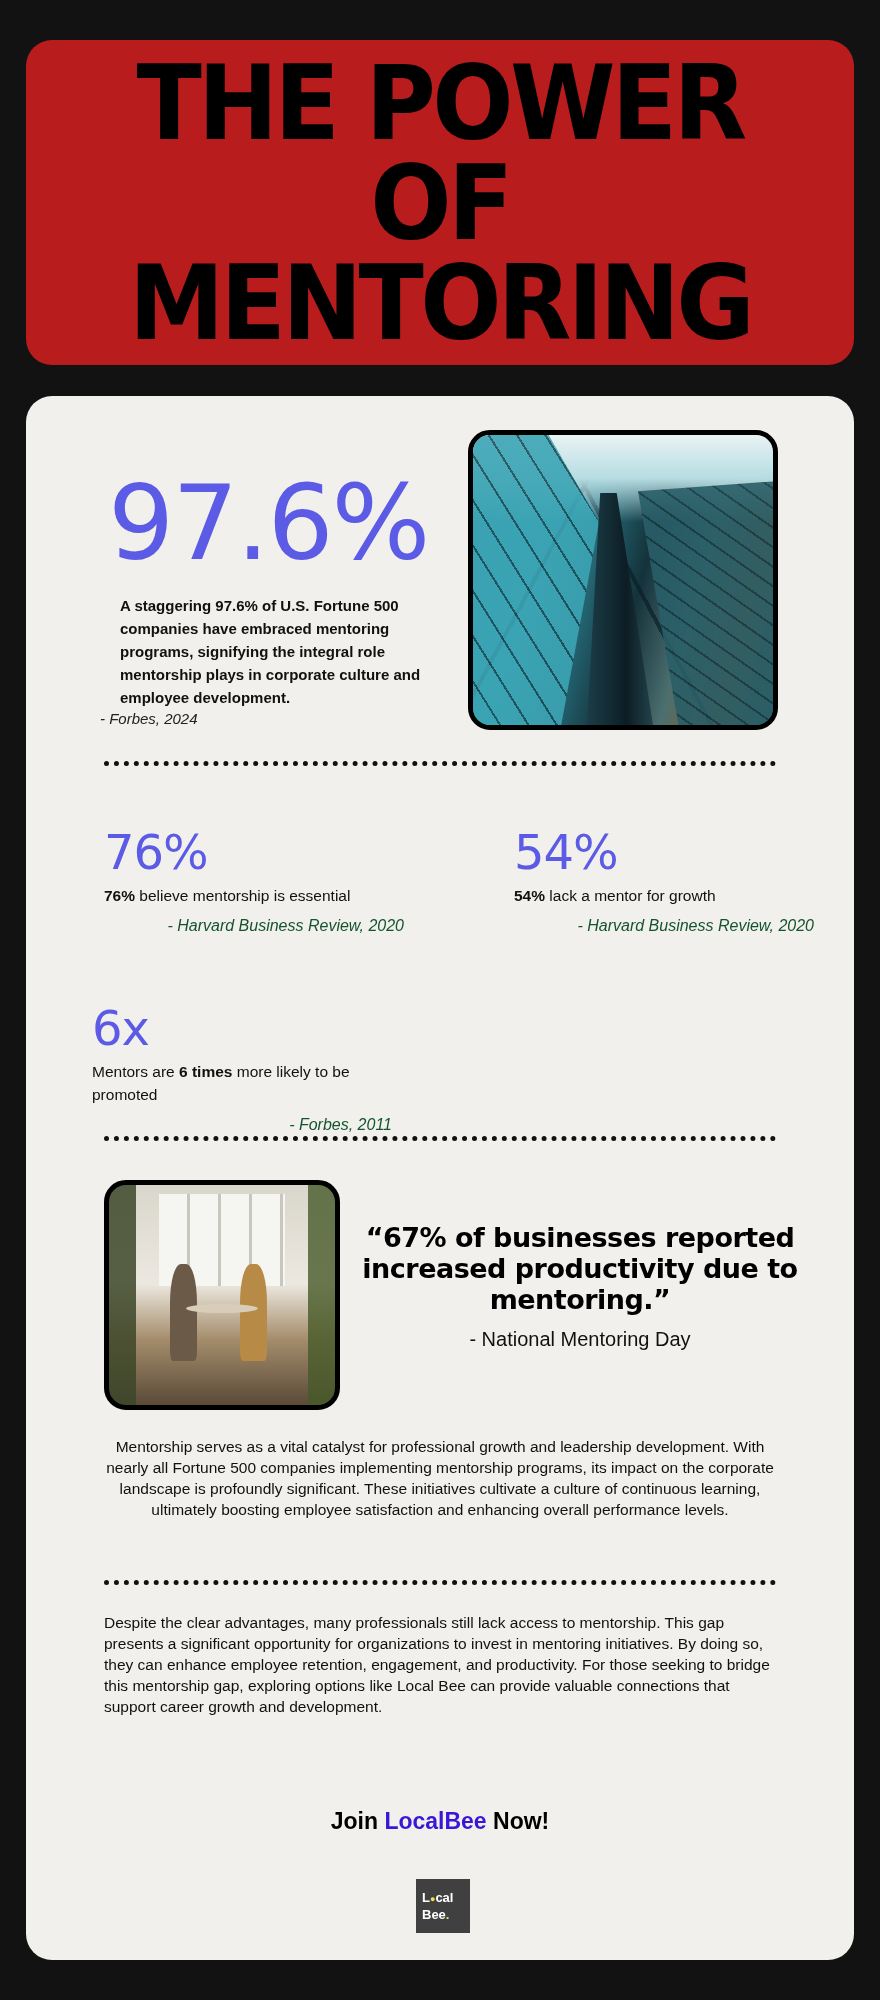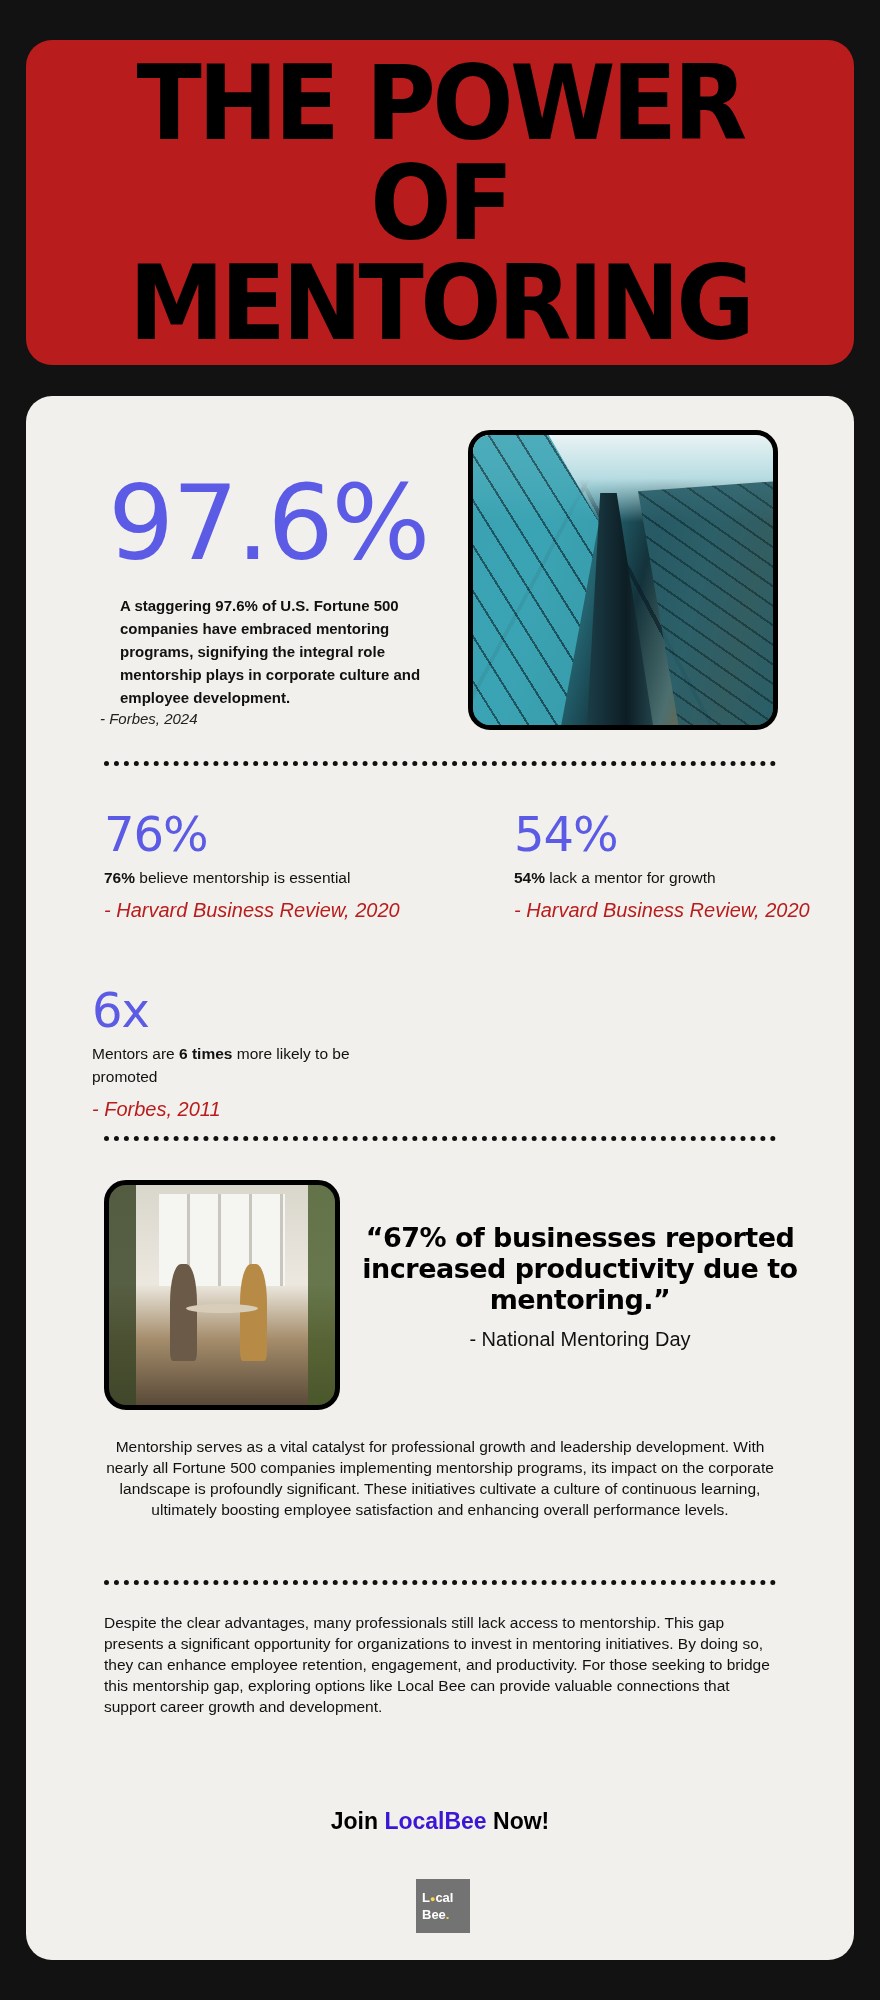--- a/index.html
+++ b/index.html
@@ -58,27 +58,27 @@
   }
   .photo-building .left {
     position: absolute; left: 0; top: 0; width: 42%; height: 100%;
     background: repeating-linear-gradient(58deg, #3ba4b4 0 22px, #1b4e59 22px 24px);
     clip-path: polygon(0 0, 60% 0, 100% 30%, 70% 100%, 0 100%);
     opacity: 0.9;
   }
   .divider {
     height: 0; border-top: 5px dotted #111; left: 78px; width: 672px;
   }
-  .stat { width: 300px; }
+  .stat { width: 300px; margin-top: 18px; }
   .stat-number {
     font-family: "DejaVu Sans", sans-serif; font-size: 48px; line-height: 52px; color: #5b5be6; letter-spacing: -1px;
   }
   .stat-desc { font-size: 15.5px; line-height: 23px; color: #111; margin-top: 6px; }
   .stat-desc b { font-weight: bold; }
-  .stat-source { font-style: italic; font-size: 20px; color: #b91c1c; margin-top: 10px; }
+  .stat-source { font-style: italic; font-size: 16px; color: #14532d; margin-top: 10px; text-align: right; }
   .photo-meeting {
     left: 78px; top: 784px; width: 236px; height: 230px; position: absolute;
     background:
       linear-gradient(90deg, rgba(60,70,40,0.85) 0 12%, transparent 12% 88%, rgba(70,90,40,0.8) 88% 100%),
       linear-gradient(180deg, #d9d6cc 0%, #ece8df 45%, #a58d6c 70%, #5a4a38 100%);
   }
   .photo-meeting .window {
     position: absolute; left: 22%; top: 4%; width: 56%; height: 42%;
     background: repeating-linear-gradient(90deg, #f5f5f2 0 28px, #c8c6bd 28px 31px);
   }
@@ -102,21 +102,21 @@
     left: 78px; top: 1040px; width: 672px; text-align: center; font-size: 15.5px; line-height: 21px; color: #111;
   }
   .para-left {
     left: 78px; top: 1216px; width: 672px; text-align: left; font-size: 15.5px; line-height: 21px; color: #111;
   }
   .cta {
     left: 0; top: 1412px; width: 828px; text-align: center; font-weight: bold; font-size: 23px; color: #000;
   }
   .cta .brand { color: #3a16d6; }
   .logo {
-    left: 390px; top: 1483px; width: 54px; height: 54px; background: #737373; color: #fff;
+    left: 390px; top: 1483px; width: 54px; height: 54px; background: #404040; color: #fff;
     font-weight: bold; font-size: 13px; line-height: 15px; box-sizing: border-box; padding: 11px 0 0 6px;
   }
   .logo .dot { color: #f9dc45; }
 </style>
 </head>
 <body>
 
 <div class="header-card">
   <h1 class="header-title">
     <span>THE POWER OF</span><br>

